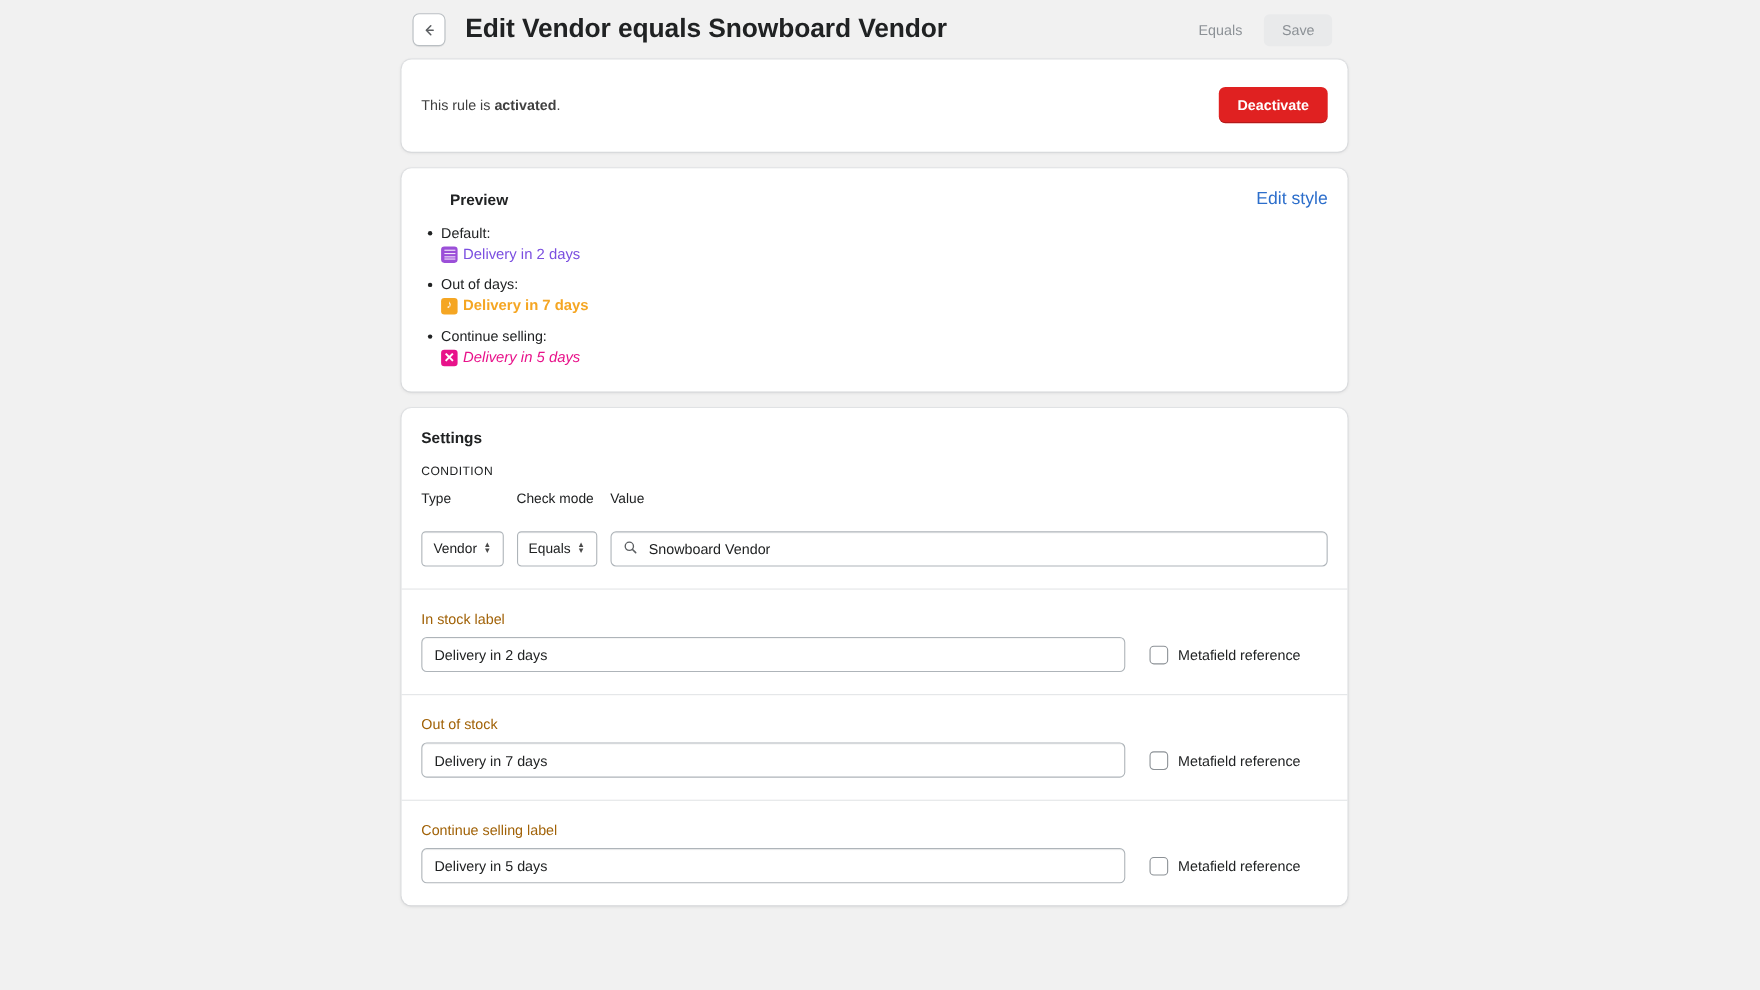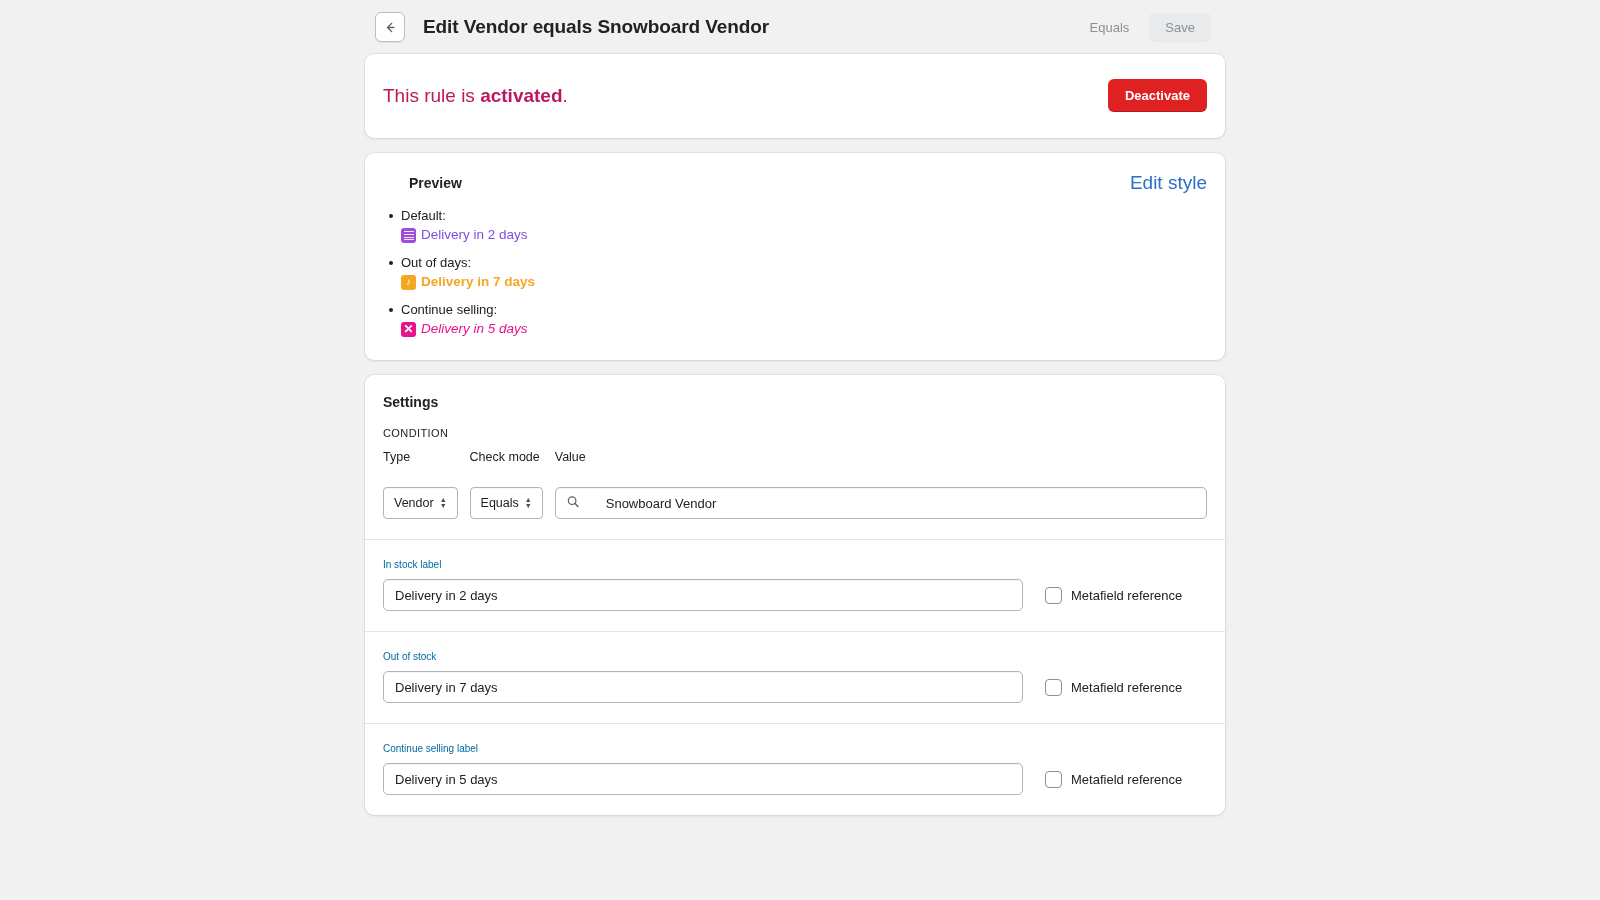--- a/index.html
+++ b/index.html
@@ -54,21 +54,21 @@
     display: flex;
     align-items: center;
     justify-content: center;
     cursor: pointer;
     box-shadow: 0 1px 0 rgba(0,0,0,0.05);
     flex: none;
   }
   .back-btn svg { display: block; }
 
   .topbar-title {
-    font-size: 19px;
+    font-size: 24px;
     font-weight: bold;
     color: #202223;
     margin-left: 18px;
     white-space: nowrap;
     letter-spacing: -0.1px;
   }
 
   .topbar-spacer { flex: 1 1 auto; }
 
   .discard-btn {
@@ -127,21 +127,21 @@
     box-shadow: inset 0 1px 0 rgba(0,0,0,0.04);
   }
 
   
   .activation-row {
     display: flex;
     align-items: center;
     justify-content: space-between;
     padding: 6px 0;
   }
-  .activation-text { font-size: 19px; color: #be185d; }
+  .activation-text { font-size: 13px; color: #404040; }
   .activation-text b { font-weight: bold; }
 
   .danger-btn {
     background: #e02121;
     color: #ffffff;
     font-size: 13px;
     font-weight: bold;
     border: none;
     border-radius: 6px;
     padding: 9px 17px;
@@ -152,21 +152,21 @@
 
   
   .preview-head {
     display: flex;
     align-items: center;
     justify-content: space-between;
     margin-bottom: 13px;
     margin-left: 26px;
   }
   .link {
-    font-size: 19px;
+    font-size: 16px;
     color: #2c6ecb;
     text-decoration: none;
     cursor: pointer;
   }
 
   .preview-list { list-style: none; padding-left: 18px; margin: 0; }
   .preview-list li { position: relative; margin-bottom: 10px; }
   .preview-list li:last-child { margin-bottom: 2px; }
   .preview-list li::before {
     content: "";
@@ -245,21 +245,21 @@
     line-height: 0;
     color: #4a4a4a;
   }
   .select-arrows span { font-size: 7px; line-height: 6px; }
 
   .value-group { flex: 1 1 auto; }
   .search-wrap {
     position: relative;
     width: 100%;
   }
-  .search-wrap .text-input { padding-left: 50px; }
+  .search-wrap .text-input { padding-left: 34px; }
   .search-icon-el {
     position: absolute;
     left: 11px;
     top: 50%;
     transform: translateY(-50%);
     pointer-events: none;
     color: #5c5f62;
   }
 
   
@@ -273,21 +273,21 @@
   .check-wrap { display: flex; align-items: center; gap: 9px; cursor: pointer; }
   .checkbox {
     width: 17px; height: 17px;
     border: 1.5px solid #8c9196;
     border-radius: 4px;
     background: #ffffff;
     flex: none;
   }
   .check-label { font-size: 13px; color: #202223; white-space: nowrap; }
 
-  .field-title { font-size: 10px; color: #0369a1; margin-bottom: 9px; }
+  .field-title { font-size: 13px; color: #a16207; margin-bottom: 9px; }
 </style>
 </head>
 <body>
 
 <div class="app-frame">
   <div class="page-column">
 
     <div class="topbar">
       <div class="back-btn">
         <span>

